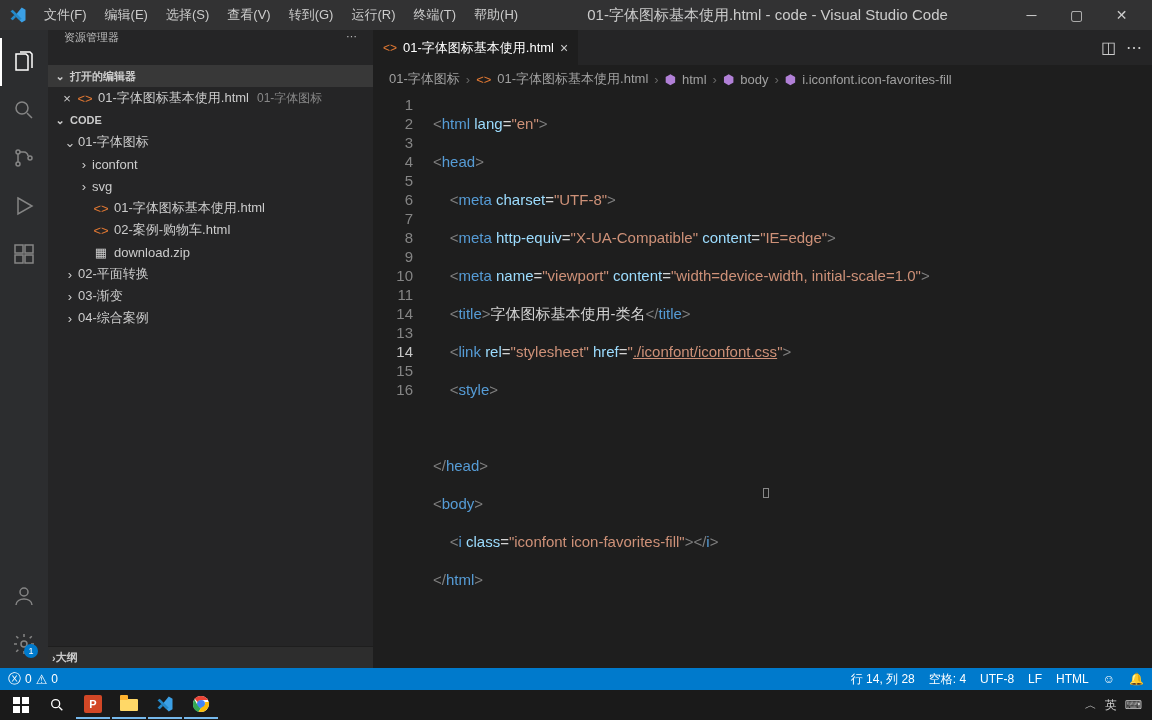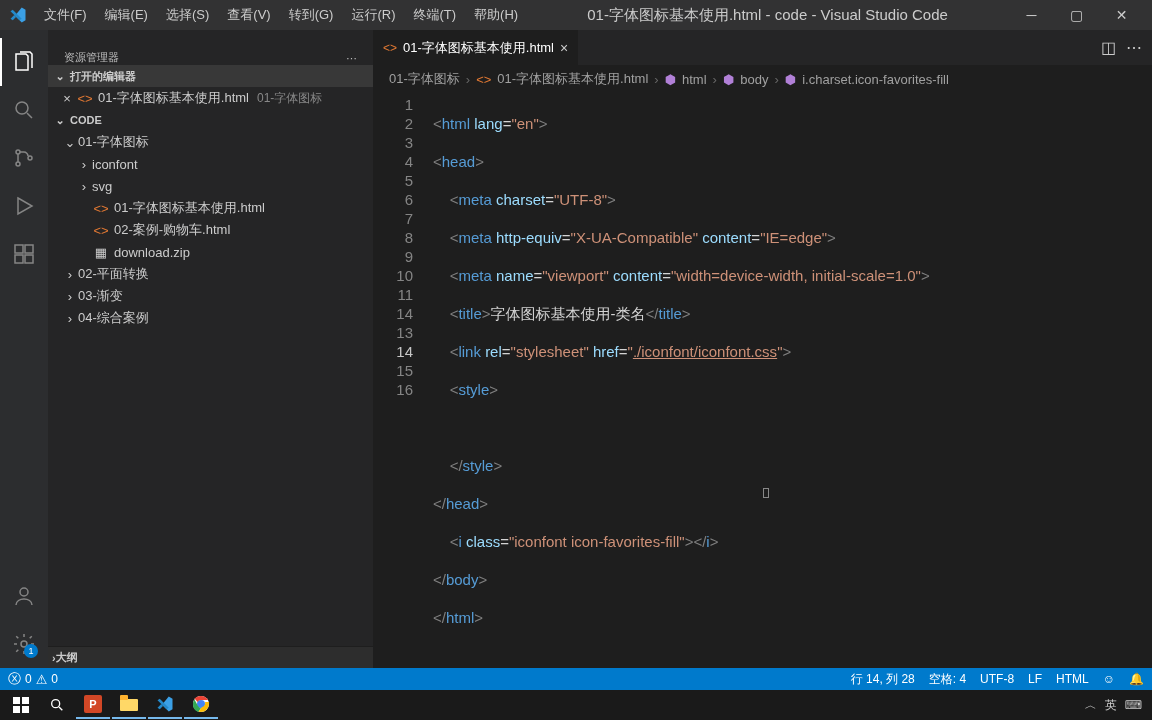--- a/index.html
+++ b/index.html
@@ -22,21 +22,21 @@
 .activitybar { width: 48px; background: #2c2d2f; display: flex; flex-direction: column; align-items: center; padding-top: 8px; }
 .act-item { width: 48px; height: 48px; display: flex; align-items: center; justify-content: center; color: #858585; cursor: pointer; position: relative; }
 .act-item.active { color: #ffffff; }
 .act-item.active::before { content: ""; position: absolute; left: 0; top: 0; bottom: 0; width: 2px; background: #fff; }
 .act-item svg { width: 24px; height: 24px; }
 .act-spacer { flex: 1; }
 .act-badge { position: absolute; bottom: 10px; right: 10px; background: #007acc; color: #fff; border-radius: 50%; width: 14px; height: 14px; font-size: 9px; display: flex; align-items: center; justify-content: center; }
 
 
 .sidebar { width: 325px; background: #252526; display: flex; flex-direction: column; font-size: 13px; }
-.sb-header { height: 35px; display: flex; align-items: flex-end; padding: 0 16px; font-size: 11px; color: #bbbbbb; justify-content: space-between; gap: 43px; }
+.sb-header { height: 35px; display: flex; align-items: flex-start; padding: 0 16px; font-size: 11px; color: #bbbbbb; justify-content: space-between; gap: 43px; }
 .sb-actions { display: flex; gap: 12px; }
 .sb-section { display: flex; flex-direction: column; }
 .sb-section-hdr { height: 22px; display: flex; align-items: center; padding: 0 4px; background: #383838; font-size: 11px; font-weight: 700; color: #cccccc; cursor: pointer; }
 .sb-section-hdr2 { background: transparent; }
 .sb-section-hdr .chev { width: 16px; display: inline-flex; justify-content: center; margin-right: 2px; }
 .tree { font-size: 13px; }
 .tree-row { height: 22px; display: flex; align-items: center; cursor: pointer; color: #cccccc; }
 .tree-indent { display: inline-block; }
 .tree-chev { width: 16px; display: inline-flex; justify-content: center; color: #cccccc; }
 .tree-icon { width: 18px; display: inline-flex; justify-content: center; margin-right: 4px; }
@@ -284,21 +284,21 @@
       <span class="crumb-ico html">&lt;&gt;</span>
       <span>01-字体图标基本使用.html</span>
       <span class="sep">›</span>
       <span class="crumb-ico">⬢</span>
       <span>html</span>
       <span class="sep">›</span>
       <span class="crumb-ico">⬢</span>
       <span>body</span>
       <span class="sep">›</span>
       <span class="crumb-ico">⬢</span>
-      <span>i.charset.icon-favorites-fill</span>
+      <span>i.iconfont.icon-favorites-fill</span>
     </div>
 
     <div class="code">
       <div class="gutter">
         <div class="ln">1</div>
         <div class="ln">2</div>
         <div class="ln">3</div>
         <div class="ln">4</div>
         <div class="ln">5</div>
         <div class="ln">6</div>
@@ -316,24 +316,23 @@
       <div class="codelines">
 <div class="line"><span class="c-brak">&lt;</span><span class="c-tag">html</span> <span class="c-attr">lang</span>=<span class="c-str">"en"</span><span class="c-brak">&gt;</span></div>
 <div class="line"><span class="c-brak">&lt;</span><span class="c-tag">head</span><span class="c-brak">&gt;</span></div>
 <div class="line">    <span class="c-brak">&lt;</span><span class="c-tag">meta</span> <span class="c-attr">charset</span>=<span class="c-str">"UTF-8"</span><span class="c-brak">&gt;</span></div>
 <div class="line">    <span class="c-brak">&lt;</span><span class="c-tag">meta</span> <span class="c-attr">http-equiv</span>=<span class="c-str">"X-UA-Compatible"</span> <span class="c-attr">content</span>=<span class="c-str">"IE=edge"</span><span class="c-brak">&gt;</span></div>
 <div class="line">    <span class="c-brak">&lt;</span><span class="c-tag">meta</span> <span class="c-attr">name</span>=<span class="c-str">"viewport"</span> <span class="c-attr">content</span>=<span class="c-str">"width=device-width, initial-scale=1.0"</span><span class="c-brak">&gt;</span></div>
 <div class="line">    <span class="c-brak">&lt;</span><span class="c-tag">title</span><span class="c-brak">&gt;</span><span class="c-txt">字体图标基本使用-类名</span><span class="c-brak">&lt;/</span><span class="c-tag">title</span><span class="c-brak">&gt;</span></div>
 <div class="line">    <span class="c-brak">&lt;</span><span class="c-tag">link</span> <span class="c-attr">rel</span>=<span class="c-str">"stylesheet"</span> <span class="c-attr">href</span>=<span class="c-str">"<span class="c-link">./iconfont/iconfont.css</span>"</span><span class="c-brak">&gt;</span></div>
 <div class="line">    <span class="c-brak">&lt;</span><span class="c-tag">style</span><span class="c-brak">&gt;</span></div>
 <div class="line"> </div>
-<div class="line">    <span class="c-brak">&lt;/</span><span class="c-tag">style</span><span class="c-brak">&gt;</span></div>
 <div class="line"><span class="c-brak">&lt;/</span><span class="c-tag">head</span><span class="c-brak">&gt;</span></div>
+<div class="line"><span class="c-brak">&lt;</span><span class="c-tag">body</span><span class="c-brak">&gt;</span></div>
 <div class="line">    <span class="c-brak">&lt;</span><span class="c-tag">i</span> <span class="c-attr">class</span>=<span class="c-str">"<span>iconfont icon-favorites-fill</span>"</span><span class="c-brak">&gt;&lt;/</span><span class="c-tag">i</span><span class="c-brak">&gt;</span></div>
-<div class="line"><span class="c-brak">&lt;/</span><span class="c-tag">body</span><span class="c-brak">&gt;</span></div>
 <div class="line"><span class="c-brak">&lt;/</span><span class="c-tag">html</span><span class="c-brak">&gt;</span></div>
       </div>
       <div class="cursor-mark" style="left:390px; top:395px;"></div>
     </div>
   </div>
 </div>
 
 <div class="statusbar">
   <div class="sb-left">
     <div class="sb-item">

